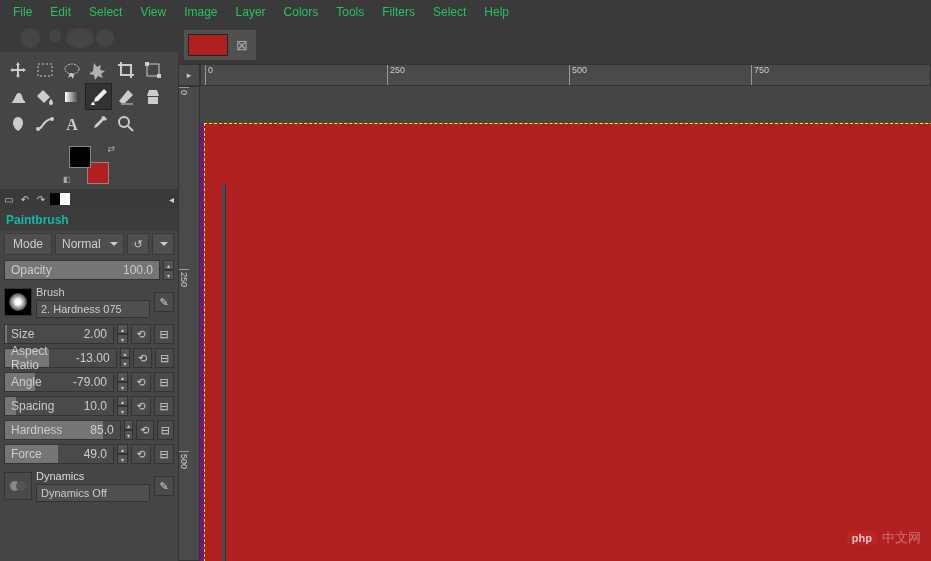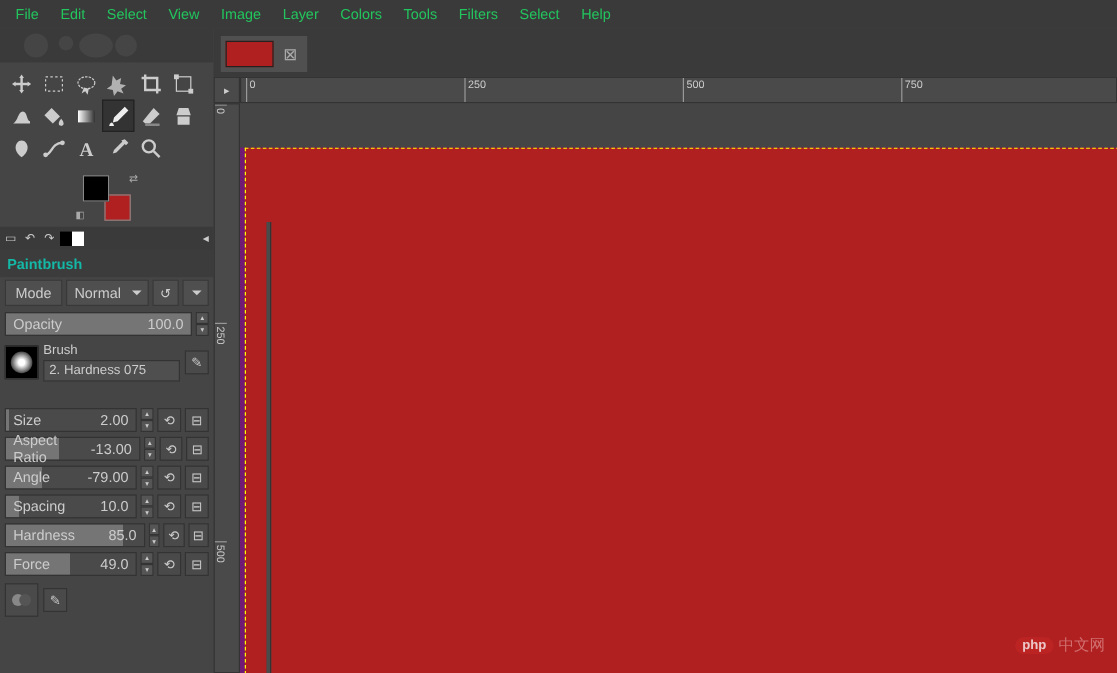--- a/index.html
+++ b/index.html
@@ -45,21 +45,21 @@
     .reset-btn { width: 22px; height: 22px; background: #4f4f4f; border: 1px solid #383838; display: flex; align-items: center; justify-content: center; font-size: 11px; cursor: pointer; }
     
     .slider-row { display: flex; align-items: center; gap: 3px; padding: 0 4px; margin-bottom: 4px; }
     .slider-bar { flex: 1; height: 20px; background: linear-gradient(to right, #757575 0%, #757575 var(--fill, 100%), #4a4a4a var(--fill, 100%), #4a4a4a 100%); display: flex; align-items: center; padding: 0 6px; position: relative; cursor: pointer; border: 1px solid #333; gap: 28px; }
     .slider-bar .sl { flex: 1; }
     .slider-bar .sv { }
     .spin { width: 11px; height: 20px; display: flex; flex-direction: column; }
     .spin div { flex: 1; background: #555; border: 1px solid #333; font-size: 6px; display: flex; align-items: center; justify-content: center; cursor: pointer; }
     .icon-btn { width: 20px; height: 20px; background: #4a4a4a; border: 1px solid #333; display: flex; align-items: center; justify-content: center; font-size: 11px; cursor: pointer; }
     
-    .brush-row { display: flex; align-items: center; gap: 4px; padding: 2px 4px; margin-bottom: 20px; }
+    .brush-row { display: flex; align-items: center; gap: 4px; padding: 2px 4px; margin-bottom: 4px; }
     .brush-preview { width: 28px; height: 28px; background: #000; border: 1px solid #333; display: flex; align-items: center; justify-content: center; }
     .brush-preview .dot { width: 18px; height: 18px; background: radial-gradient(circle, #fff 20%, #000 90%); border-radius: 50%; }
     .brush-info { flex: 1; display: flex; flex-direction: column; gap: 2px; }
     .brush-name-box { height: 18px; background: #4f4f4f; border: 1px solid #333; display: flex; align-items: center; padding: 0 4px; font-size: 11px; }
     
     .dynamics-row { display: flex; align-items: center; gap: 4px; padding: 2px 4px; }
     .dyn-preview { width: 28px; height: 28px; background: #4a4a4a; border: 1px solid #333; display: flex; align-items: center; justify-content: center; }
     .dyn-info { flex: 1; }
     .dyn-label { font-size: 11px; color: #ddd; margin-bottom: 2px; }
     .dyn-val { height: 18px; background: #4f4f4f; border: 1px solid #333; display: flex; align-items: center; padding: 0 4px; font-size: 11px; }
@@ -353,20 +353,24 @@
         <div class="icon-btn">⊟</div>
       </div>
 
       <div class="dynamics-row">
         <div class="dyn-preview">
           <svg width="18" height="18" viewBox="0 0 18 18">
               <circle cx="6" cy="9" r="5" fill="#888"></circle>
               <circle cx="12" cy="9" r="5" fill="#555"></circle>
             </svg>
         </div>
+        <div class="dyn-info">
+          <div class="dyn-label">Dynamics</div>
+          <div class="dyn-val">Dynamics Off</div>
+        </div>
         <div class="icon-btn">✎</div>
       </div>
     </div>
   </div>
 
   <div class="canvas-area">
     <div class="tab-bar">
       <div class="image-tab">
         <div class="tab-thumb"></div>
         <div class="tab-close">⊠</div>

